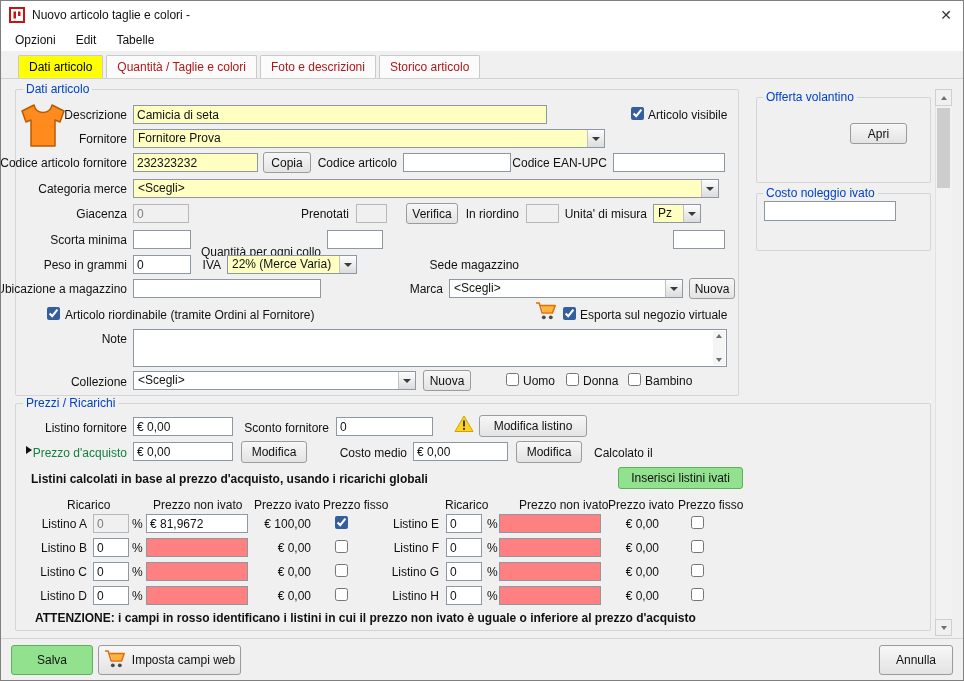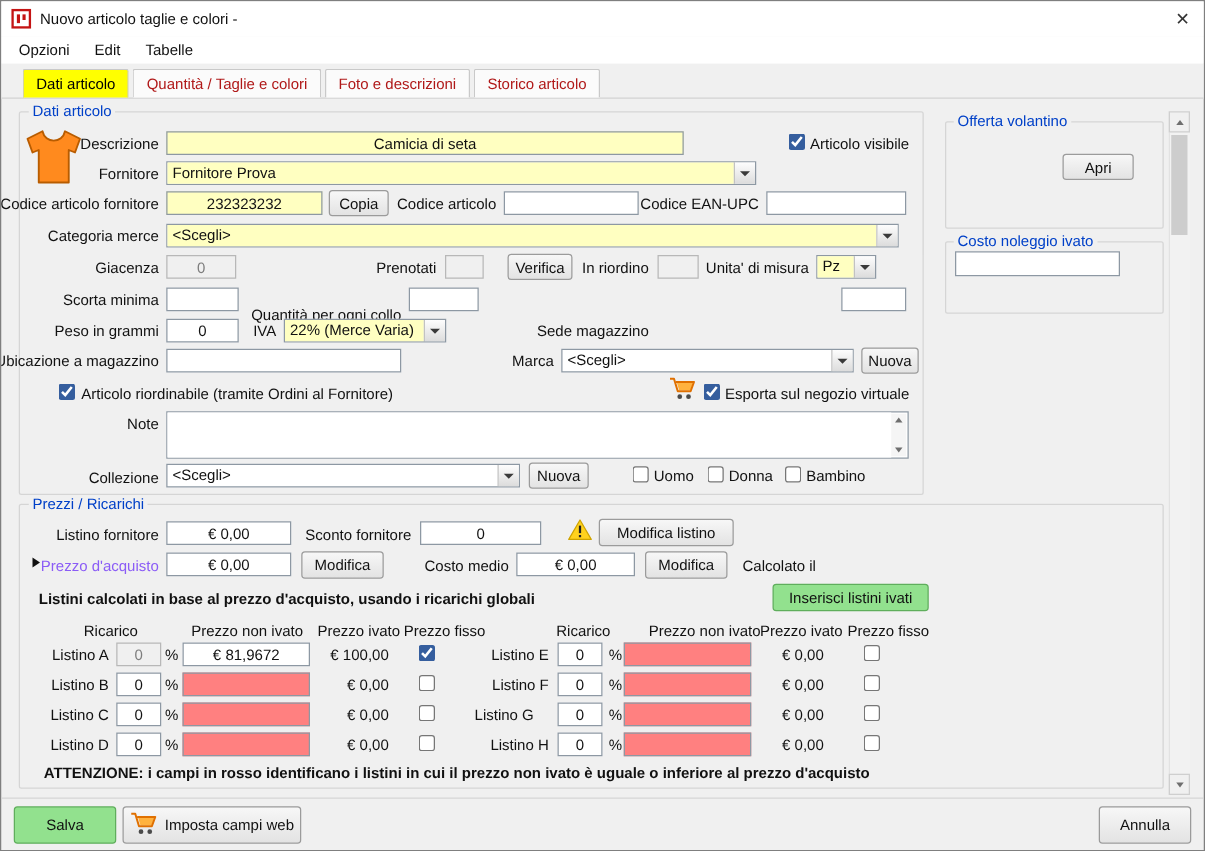--- a/index.html
+++ b/index.html
@@ -2,35 +2,35 @@
 <html><head>
 <meta charset="utf-8">
 <style>
   * { margin:0; padding:0; box-sizing:border-box; }
   body { background:#ffffff; }
   .window { position:relative; width:964px; height:681px; background:#f0f0f0;
             border:1px solid #7f7f7f; font-family:"Liberation Sans",sans-serif;
             font-size:12px; color:#111; overflow:hidden; }
   .a { position:absolute; }
   .lbl { white-space:nowrap; line-height:14px; }
-  .redtext { color:#8b5cf6; }
+  .redtext { color:#15803d; }
   .bold { font-weight:bold; }
   .titlebar { left:0; top:0; width:962px; height:28px; background:#fff; }
   .menubar { left:0; top:28px; width:962px; height:22px; background:#fff;
              display:flex; align-items:center; padding-left:4px; }
   .menu-item { padding:3px 10px; cursor:default; }
   .tabstrip { left:0; top:50px; width:962px; height:28px; border-bottom:1px solid #d2d2d2;
               display:flex; align-items:flex-end; padding-left:17px; gap:3px; background:#f0f0f0; }
   .tab { border:1px solid #c9c9c9; border-bottom:none; border-radius:2px 2px 0 0;
          padding:4px 10px; background:#fbfbfb; color:#b01818; cursor:default; }
   .tab.active { background:#ffff00; color:#000; }
   .group { border:1px solid #d5d5d5; border-radius:2px; }
   .gtitle { background:#f0f0f0; padding:0 3px; color:#0040c8; line-height:13px; }
   .inp { border:1px solid #8d98a3; background:#fff; font-family:"Liberation Sans",sans-serif;
-         font-size:12px; padding:1px 3px; color:#111;text-align:center; }
+         font-size:12px; padding:1px 3px; color:#111; }
   .inp:disabled { background:#f0f0f0; color:#7d7d7d; border-color:#b8b8b8; }
   .yellow { background:#ffffc1; }
   .redbg { background:#ff8080 !important; }
   .btn { display:flex; align-items:center; justify-content:center; gap:6px;
          background:linear-gradient(#f7f7f7,#e3e3e3); border:1px solid #9b9b9b;
          border-radius:3px; font-family:"Liberation Sans",sans-serif; font-size:12px;
          color:#111; cursor:default; }
   .btn-green { background:#92e18e; border-color:#5fae5c; }
   .combo { display:flex; align-items:stretch; border:1px solid #8d98a3; background:#fff; }
   .combo-text { flex:1; padding:1px 4px; line-height:15px; white-space:nowrap; overflow:hidden; }
@@ -279,21 +279,21 @@
   <div class="a lbl" style="right:304px;top:516px">€ 0,00</div>
   <input type="checkbox" class="a cb" style="left: 690px; top: 515px;">
 
   <div class="a lbl" style="right:524px;top:540px">Listino F</div>
   <input class="a inp" style="left: 445px; top: 537px; width: 36px; height: 19px;" value="0">
   <div class="a lbl" style="left:486px;top:540px">%</div>
   <input class="a inp redbg" style="left: 498px; top: 537px; width: 102px; height: 19px;" value="">
   <div class="a lbl" style="right:304px;top:540px">€ 0,00</div>
   <input type="checkbox" class="a cb" style="left: 690px; top: 539px;">
 
-  <div class="a lbl" style="right:536px;top:564px">Listino G</div>
+  <div class="a lbl" style="right:524px;top:564px">Listino G</div>
   <input class="a inp" style="left: 445px; top: 561px; width: 36px; height: 19px;" value="0">
   <div class="a lbl" style="left:486px;top:564px">%</div>
   <input class="a inp redbg" style="left: 498px; top: 561px; width: 102px; height: 19px;" value="">
   <div class="a lbl" style="right:304px;top:564px">€ 0,00</div>
   <input type="checkbox" class="a cb" style="left: 690px; top: 563px;">
 
   <div class="a lbl" style="right:524px;top:588px">Listino H</div>
   <input class="a inp" style="left: 445px; top: 585px; width: 36px; height: 19px;" value="0">
   <div class="a lbl" style="left:486px;top:588px">%</div>
   <input class="a inp redbg" style="left: 498px; top: 585px; width: 102px; height: 19px;" value="">

